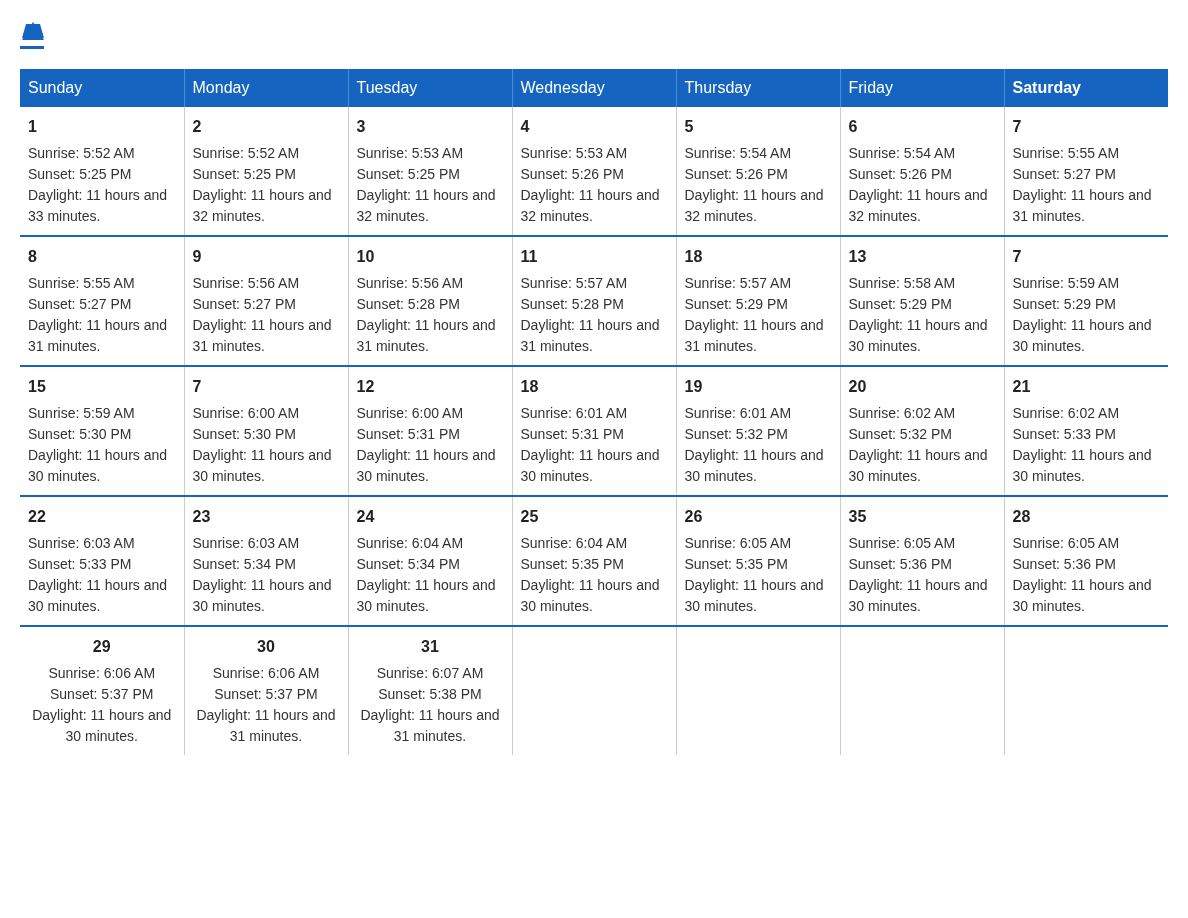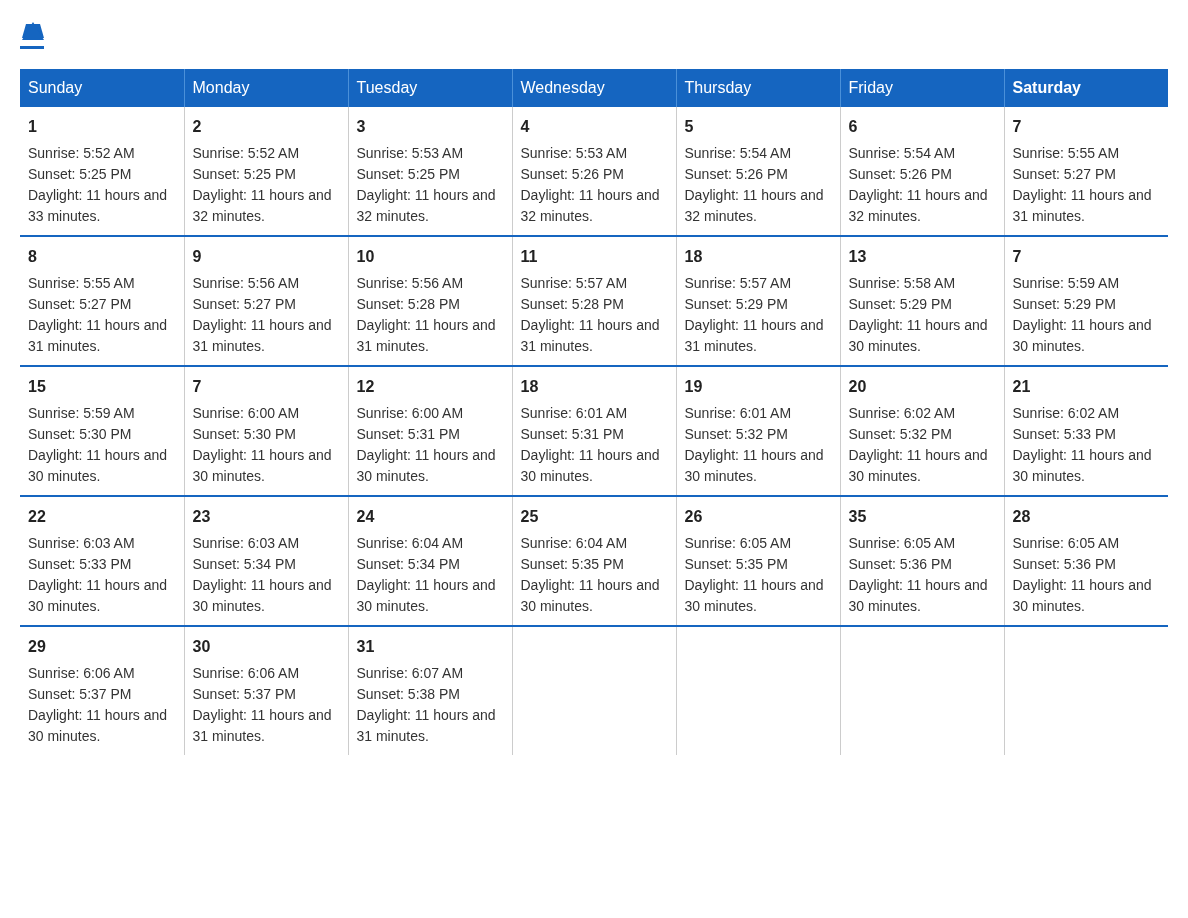--- a/index.html
+++ b/index.html
@@ -78,20 +78,21 @@
       border-bottom: 2px solid #1565c0;
       font-size: 13px;
       color: #222;
       line-height: 1.5;
     }
     tbody td:last-child {
       border-right: none;
     }
     tbody tr:last-child td {
       border-bottom: none;
+      text-align: center;
     }
     .day-number {
       font-size: 16px;
       font-weight: bold;
       margin-bottom: 4px;
       display: block;
     }
     .day-info {
       font-size: 14px;
       color: #333;

